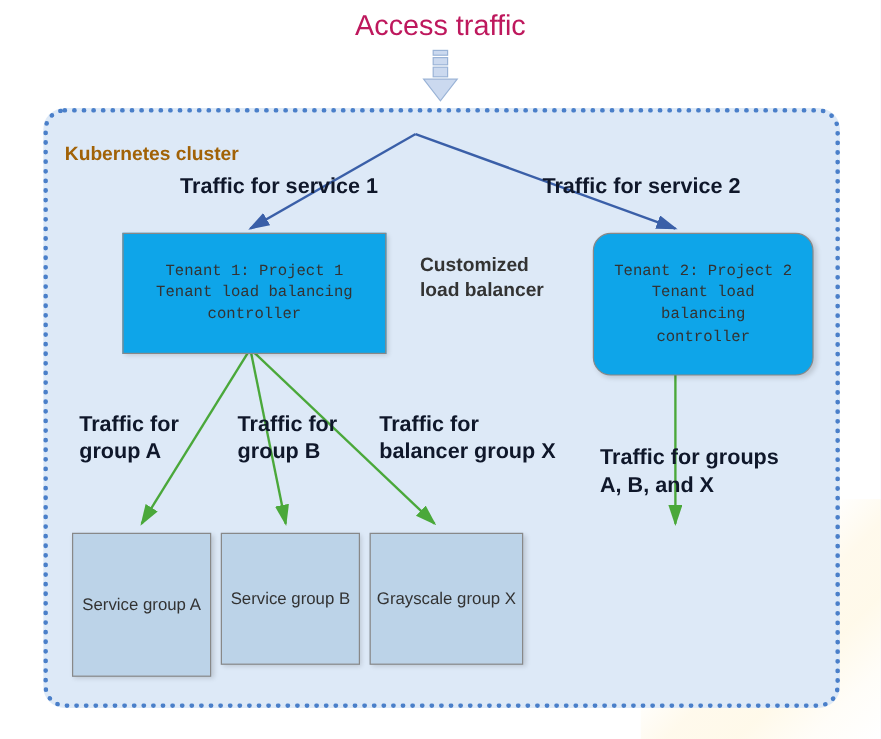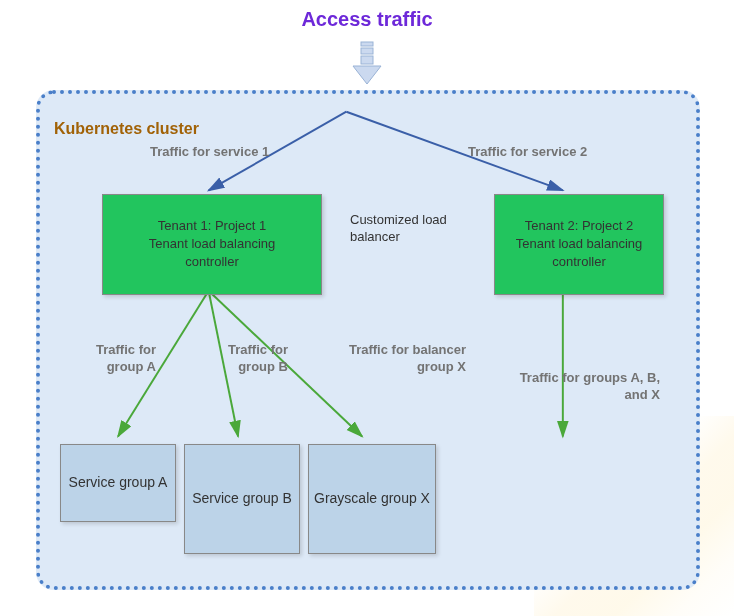--- a/index.html
+++ b/index.html
@@ -10,23 +10,23 @@
   position: relative;
   background: #fff;
   overflow: hidden;
 }
 .title {
   position: absolute;
   top: 8px;
   left: 0;
   right: 0;
   text-align: center;
-  font-size: 20px;
-  font-weight: bold;
-  color: #6d28d9;
+  font-size: 24px;
+  font-weight: normal;
+  color: #be185d;
 }
 .arrow-down-3d {
   position: absolute;
   top: 40px;
   left: 50%;
   transform: translateX(-50%);
 }
 .cluster {
   position: absolute;
   top: 90px;
@@ -40,44 +40,45 @@
 .cluster-label {
   position: absolute;
   top: 26px;
   left: 14px;
   font-size: 16px;
   font-weight: bold;
   color: #a16207;
 }
 .edge-label {
   position: absolute;
-  font-size: 13px;
+  font-size: 18px;
   font-weight: bold;
-  color: #737373;
-  text-align: right;
+  color: #0f172a;
+  text-align: left;
   line-height: 1.3;
 }
 .center-label {
   position: absolute;
-  font-size: 13px;
-  font-weight: normal;
+  font-size: 16px;
+  font-weight: bold;
   color: #333;
   text-align: left;
   line-height: 1.3;
 }
 .tenant-box {
   position: absolute;
-  background: #22c55e;
+  background: #0ea5e9;
   border: 1px solid #888;
   box-shadow: 2px 2px 4px rgba(0,0,0,0.15);
   font-size: 13px;
   color: #333;
   text-align: center;
   padding: 22px 12px;
   line-height: 1.4;
+  font-family: Liberation Mono, monospace;
 }
 .service-box {
   position: absolute;
   background: #bcd3e8;
   border: 1px solid #888;
   box-shadow: 2px 2px 4px rgba(0,0,0,0.15);
   font-size: 14px;
   color: #333;
   text-align: center;
   display: flex;
@@ -134,44 +135,44 @@
     <line x1="310" y1="18" x2="530" y2="98" stroke="#3a5fa8" stroke-width="2" marker-end="url(#arrBlue)"></line>
 
     <line x1="170" y1="200" x2="78" y2="348" stroke="#4aa83a" stroke-width="2" marker-end="url(#arrGreen)"></line>
     <line x1="170" y1="200" x2="200" y2="348" stroke="#4aa83a" stroke-width="2" marker-end="url(#arrGreen)"></line>
     <line x1="170" y1="200" x2="326" y2="348" stroke="#4aa83a" stroke-width="2" marker-end="url(#arrGreen)"></line>
 
     <line x1="530" y1="200" x2="530" y2="348" stroke="#4aa83a" stroke-width="2" marker-end="url(#arrGreen)"></line>
   </svg>
 
   <div class="edge-label" style="top:50px; left:110px;">Traffic for service 1</div>
-  <div class="edge-label" style="top:50px; left:428px;">Traffic for service 2</div>
+  <div class="edge-label" style="top:50px; left:412px;">Traffic for service 2</div>
 
   <div class="tenant-box" style="top:100px; left:62px; width:220px;">
     <div>Tenant 1: Project 1</div>
     <div>Tenant load balancing</div>
     <div>controller</div>
   </div>
 
   <div class="center-label" style="top:118px; left:310px; width:120px;">
     <div>Customized load balancer</div>
   </div>
 
-  <div class="tenant-box" style="top:100px; left:454px; width:170px;">
+  <div class="tenant-box" style="top:100px; left:454px; width:184px;border-radius:15px;">
     <div>Tenant 2: Project 2</div>
     <div>Tenant load balancing</div>
     <div>controller</div>
   </div>
 
   <div class="edge-label" style="top:248px; left:26px; width:90px;">Traffic for group A</div>
   <div class="edge-label" style="top:248px; left:158px; width:90px;">Traffic for group B</div>
   <div class="edge-label" style="top:248px; left:276px; width:150px;">Traffic for balancer group X</div>
   <div class="edge-label" style="top:248px; left:460px; width:160px;margin-top:28px;">Traffic for groups A, B, and X</div>
 
-  <div class="service-box" style="top:350px; left:20px; width:116px; height:78px;">
+  <div class="service-box" style="top:350px; left:20px; width:116px; height:120px;">
     <span>Service group A</span>
   </div>
   <div class="service-box" style="top:350px; left:144px; width:116px; height:110px;">
     <span>Service group B</span>
   </div>
   <div class="service-box" style="top:350px; left:268px; width:128px; height:110px;">
     <span>Grayscale group X</span>
   </div>
 </div>
 

